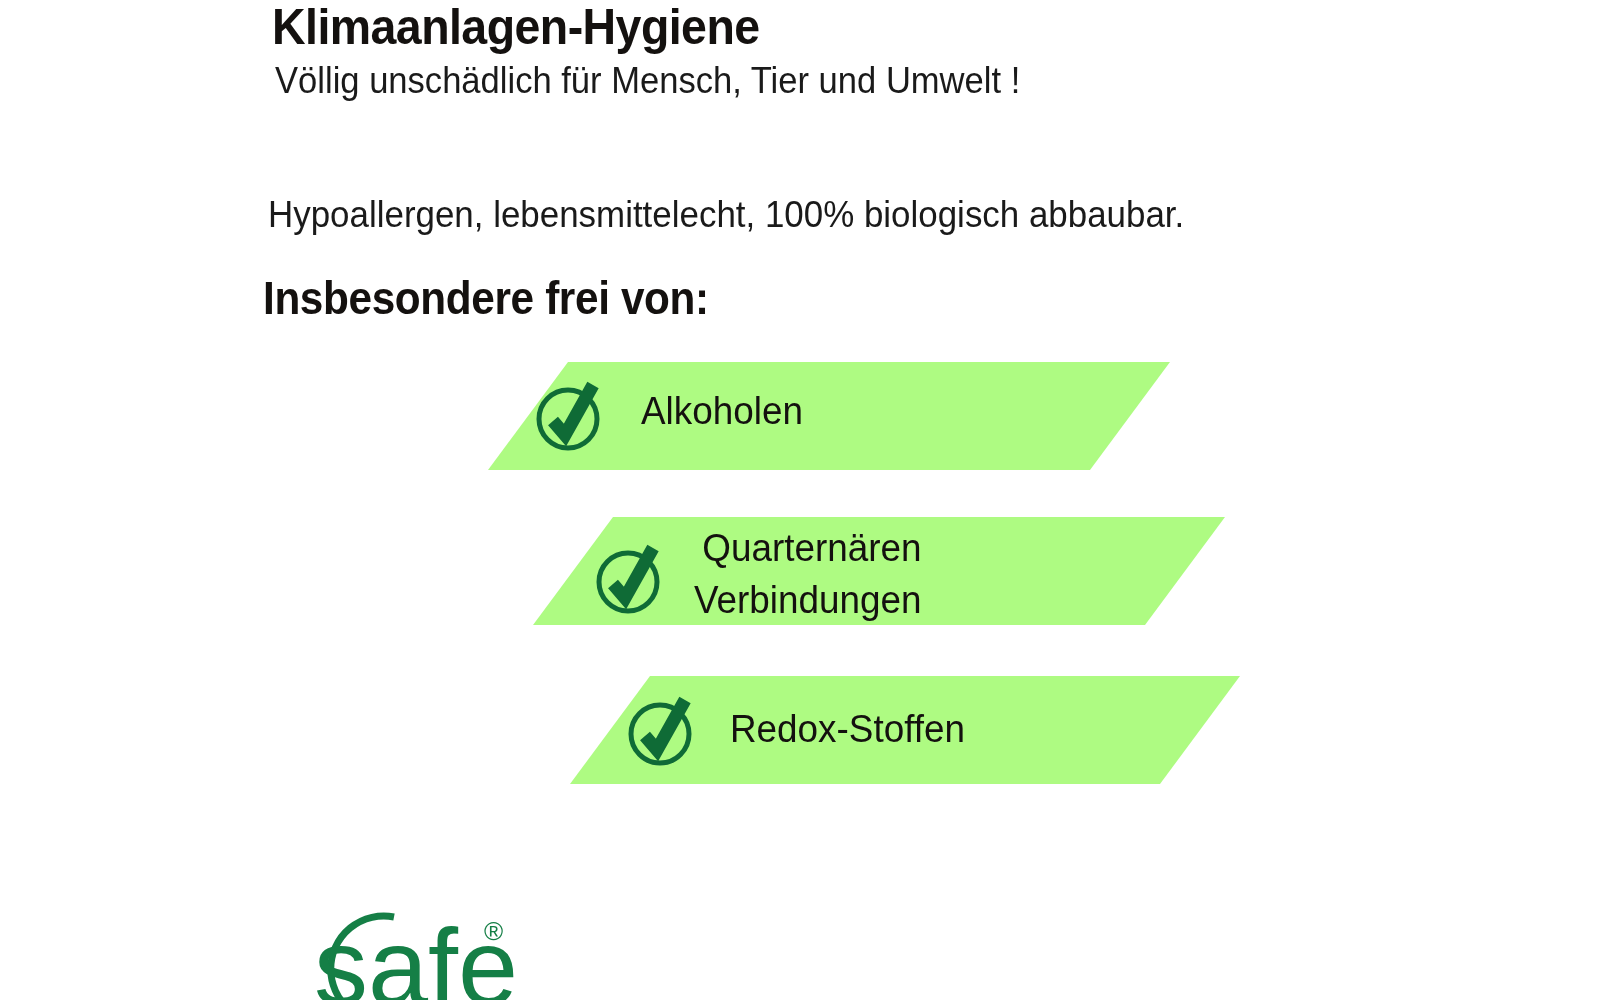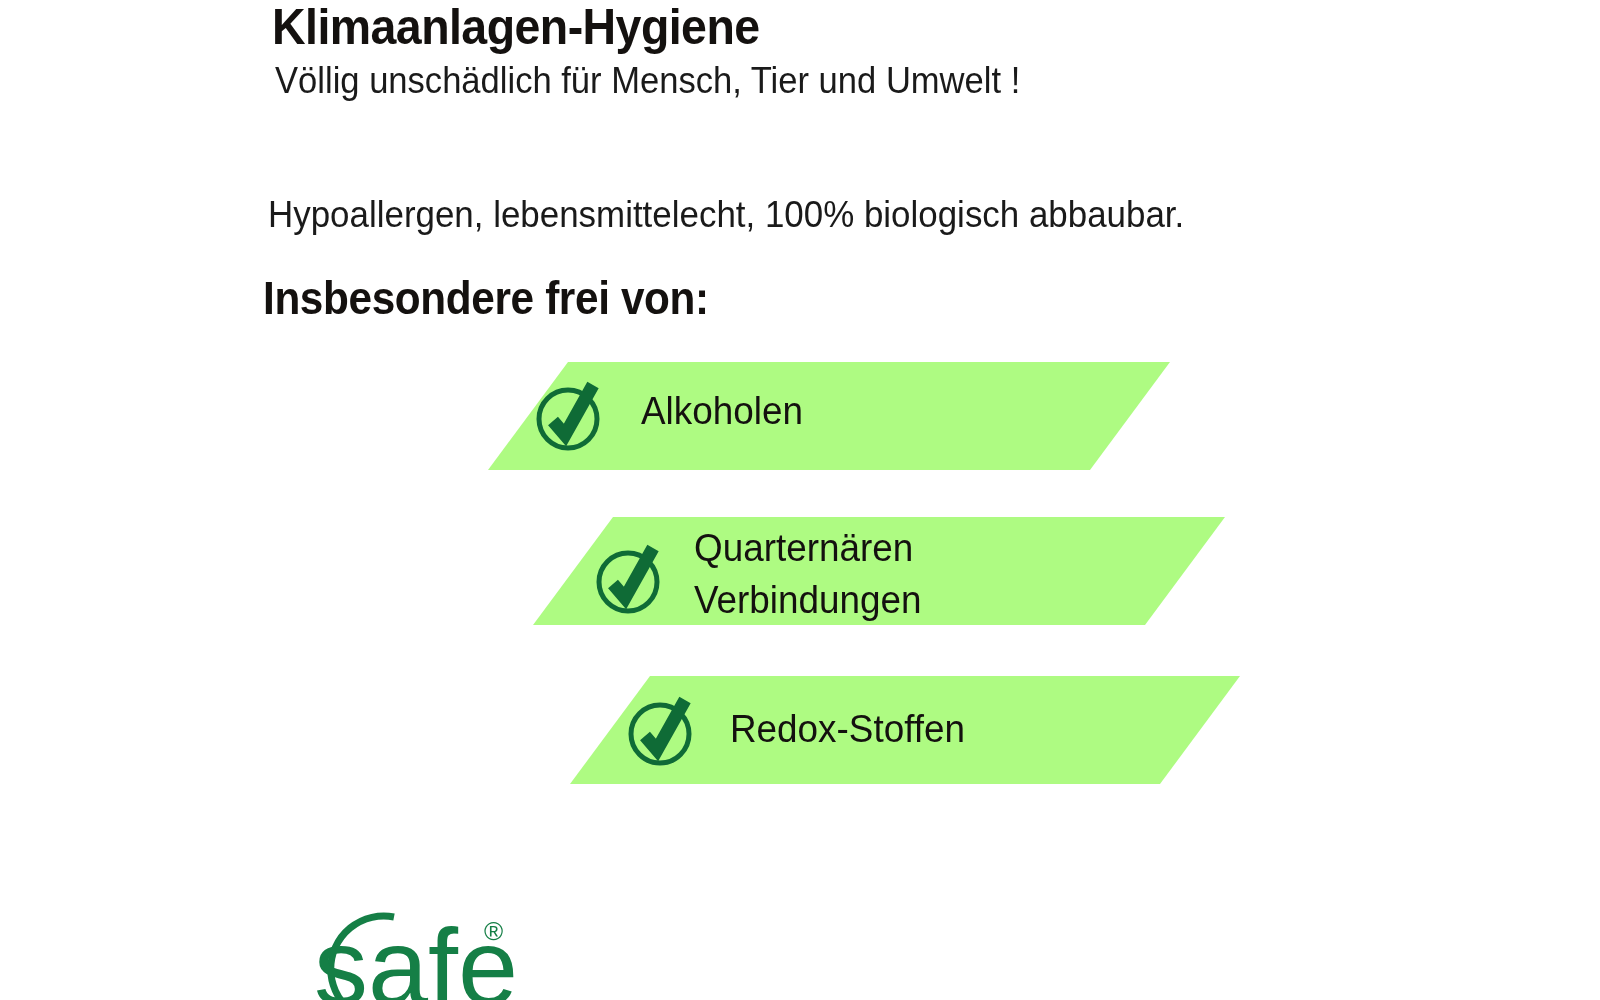--- a/index.html
+++ b/index.html
@@ -11,20 +11,21 @@
   body {
     font-family: "Liberation Sans", "DejaVu Sans", sans-serif;
     -webkit-font-smoothing: antialiased;
   }
   #stage {
     position: relative;
     width: 1600px;
     height: 1000px;
     background: #ffffff;
     overflow: hidden;
+    text-align: right;
   }
 
   
   .title {
     position: absolute;
     left: 272px;
     top: -2px;
     font-size: 50px;
     font-weight: 700;
     letter-spacing: -0.6px;

